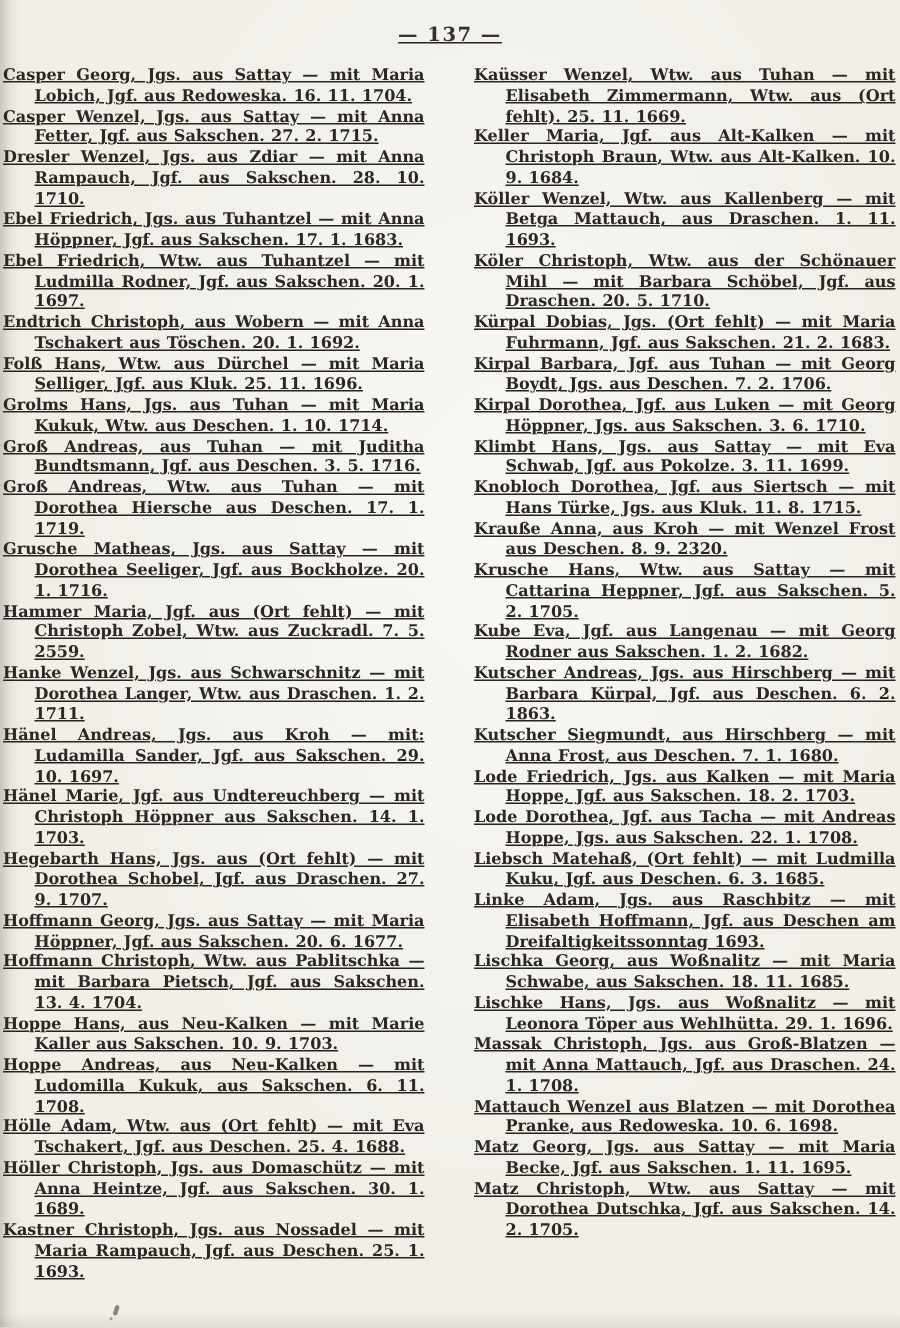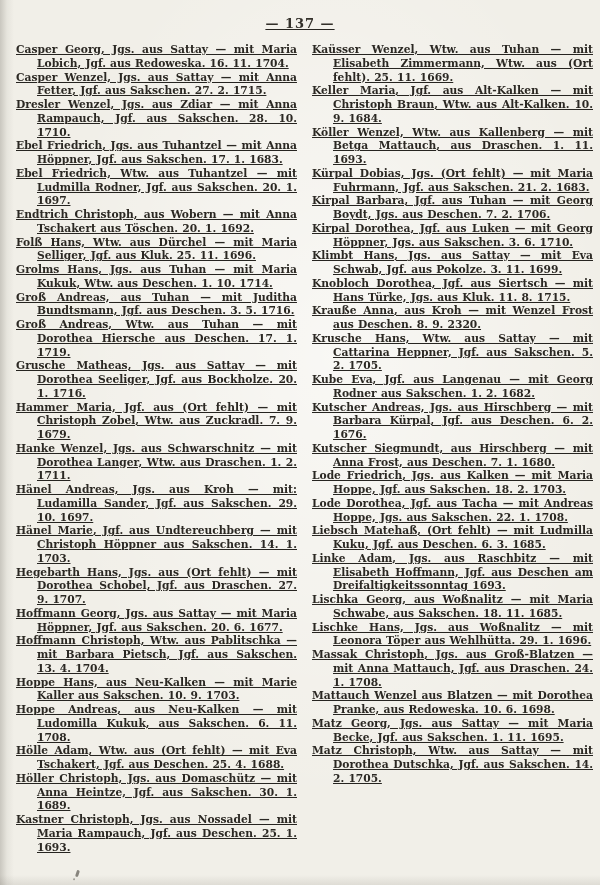--- a/index.html
+++ b/index.html
@@ -25,22 +25,22 @@
   .page-number {
     text-align: center;
     padding-top: 16px;
     font-size: 13px;
     font-weight: bold;
     letter-spacing: 1px;
     color: #33302a;
   }
   .columns {
     display: flex;
-    gap: 15px;
-    padding: 12px 10px 0 16px;
+    gap: 33px;
+    padding: 12px 10px 0 2px;
   }
   .column {
     width: 281px;
     flex: 0 0 281px;
   }
   .entry {
     margin: 0;
     padding-left: 21px;
     text-indent: -21px;
     text-align: justify;
@@ -85,46 +85,47 @@
         <p class="entry" lang="de">Casper Wenzel, Jgs. aus Sattay — mit Anna Fetter, Jgf. aus Sakschen. 27. 2. 1715.</p>
         <p class="entry" lang="de">Dresler Wenzel, Jgs. aus Zdiar — mit Anna Rampauch, Jgf. aus Sakschen. 28. 10. 1710.</p>
         <p class="entry" lang="de">Ebel Friedrich, Jgs. aus Tuhantzel — mit Anna Höppner, Jgf. aus Sakschen. 17. 1. 1683.</p>
         <p class="entry" lang="de">Ebel Friedrich, Wtw. aus Tuhantzel — mit Ludmilla Rodner, Jgf. aus Sakschen. 20. 1. 1697.</p>
         <p class="entry" lang="de">Endtrich Christoph, aus Wobern — mit Anna Tschakert aus Töschen. 20. 1. 1692.</p>
         <p class="entry" lang="de">Folß Hans, Wtw. aus Dürchel — mit Maria Selliger, Jgf. aus Kluk. 25. 11. 1696.</p>
         <p class="entry" lang="de">Grolms Hans, Jgs. aus Tuhan — mit Maria Kukuk, Wtw. aus Deschen. 1. 10. 1714.</p>
         <p class="entry" lang="de">Groß Andreas, aus Tuhan — mit Juditha Bundtsmann, Jgf. aus Deschen. 3. 5. 1716.</p>
         <p class="entry" lang="de">Groß Andreas, Wtw. aus Tuhan — mit Dorothea Hiersche aus Deschen. 17. 1. 1719.</p>
         <p class="entry" lang="de">Grusche Matheas, Jgs. aus Sattay — mit Dorothea Seeliger, Jgf. aus Bockholze. 20. 1. 1716.</p>
-        <p class="entry" lang="de">Hammer Maria, Jgf. aus (Ort fehlt) — mit Christoph Zobel, Wtw. aus Zuckradl. 7. 9. 1679.</p>
+        <p class="entry" lang="de">Hammer Maria, Jgf. aus (Ort fehlt) — mit Christoph Zobel, Wtw. aus Zuckradl. 7. 5. 2559.</p>
         <p class="entry" lang="de">Hanke Wenzel, Jgs. aus Schwarschnitz — mit Dorothea Langer, Wtw. aus Draschen. 1. 2. 1711.</p>
         <p class="entry" lang="de">Hänel Andreas, Jgs. aus Kroh — mit: Ludamilla Sander, Jgf. aus Sakschen. 29. 10. 1697.</p>
         <p class="entry" lang="de">Hänel Marie, Jgf. aus Undtereuchberg — mit Christoph Höppner aus Sakschen. 14. 1. 1703.</p>
         <p class="entry" lang="de">Hegebarth Hans, Jgs. aus (Ort fehlt) — mit Dorothea Schobel, Jgf. aus Draschen. 27. 9. 1707.</p>
         <p class="entry" lang="de">Hoffmann Georg, Jgs. aus Sattay — mit Maria Höppner, Jgf. aus Sakschen. 20. 6. 1677.</p>
         <p class="entry" lang="de">Hoffmann Christoph, Wtw. aus Pablitschka — mit Barbara Pietsch, Jgf. aus Sakschen. 13. 4. 1704.</p>
         <p class="entry" lang="de">Hoppe Hans, aus Neu-Kalken — mit Marie Kaller aus Sakschen. 10. 9. 1703.</p>
         <p class="entry" lang="de">Hoppe Andreas, aus Neu-Kalken — mit Ludomilla Kukuk, aus Sakschen. 6. 11. 1708.</p>
         <p class="entry" lang="de">Hölle Adam, Wtw. aus (Ort fehlt) — mit Eva Tschakert, Jgf. aus Deschen. 25. 4. 1688.</p>
         <p class="entry" lang="de">Höller Christoph, Jgs. aus Domaschütz — mit Anna Heintze, Jgf. aus Sakschen. 30. 1. 1689.</p>
         <p class="entry" lang="de">Kastner Christoph, Jgs. aus Nossadel — mit Maria Rampauch, Jgf. aus Deschen. 25. 1. 1693.</p>
       </div>
     <div class="column" id="col-right">
         <p class="entry" lang="de">Kaüsser Wenzel, Wtw. aus Tuhan — mit Elisabeth Zimmermann, Wtw. aus (Ort fehlt). 25. 11. 1669.</p>
         <p class="entry" lang="de">Keller Maria, Jgf. aus Alt-Kalken — mit Christoph Braun, Wtw. aus Alt-Kalken. 10. 9. 1684.</p>
         <p class="entry" lang="de">Köller Wenzel, Wtw. aus Kallenberg — mit Betga Mattauch, aus Draschen. 1. 11. 1693.</p>
+        <p class="entry" lang="de">Köler Christoph, Wtw. aus der Schönauer Mihl — mit Barbara Schöbel, Jgf. aus Draschen. 20. 5. 1710.</p>
         <p class="entry" lang="de">Kürpal Dobias, Jgs. (Ort fehlt) — mit Maria Fuhrmann, Jgf. aus Sakschen. 21. 2. 1683.</p>
         <p class="entry" lang="de">Kirpal Barbara, Jgf. aus Tuhan — mit Georg Boydt, Jgs. aus Deschen. 7. 2. 1706.</p>
         <p class="entry" lang="de">Kirpal Dorothea, Jgf. aus Luken — mit Georg Höppner, Jgs. aus Sakschen. 3. 6. 1710.</p>
         <p class="entry" lang="de">Klimbt Hans, Jgs. aus Sattay — mit Eva Schwab, Jgf. aus Pokolze. 3. 11. 1699.</p>
         <p class="entry" lang="de">Knobloch Dorothea, Jgf. aus Siertsch — mit Hans Türke, Jgs. aus Kluk. 11. 8. 1715.</p>
         <p class="entry" lang="de">Krauße Anna, aus Kroh — mit Wenzel Frost aus Deschen. 8. 9. 2320.</p>
         <p class="entry" lang="de">Krusche Hans, Wtw. aus Sattay — mit Cattarina Heppner, Jgf. aus Sakschen. 5. 2. 1705.</p>
         <p class="entry" lang="de">Kube Eva, Jgf. aus Langenau — mit Georg Rodner aus Sakschen. 1. 2. 1682.</p>
-        <p class="entry" lang="de">Kutscher Andreas, Jgs. aus Hirschberg — mit Barbara Kürpal, Jgf. aus Deschen. 6. 2. 1676.</p>
+        <p class="entry" lang="de">Kutscher Andreas, Jgs. aus Hirschberg — mit Barbara Kürpal, Jgf. aus Deschen. 6. 2. 1863.</p>
         <p class="entry" lang="de">Kutscher Siegmundt, aus Hirschberg — mit Anna Frost, aus Deschen. 7. 1. 1680.</p>
         <p class="entry" lang="de">Lode Friedrich, Jgs. aus Kalken — mit Maria Hoppe, Jgf. aus Sakschen. 18. 2. 1703.</p>
         <p class="entry" lang="de">Lode Dorothea, Jgf. aus Tacha — mit Andreas Hoppe, Jgs. aus Sakschen. 22. 1. 1708.</p>
         <p class="entry" lang="de">Liebsch Matehaß, (Ort fehlt) — mit Ludmilla Kuku, Jgf. aus Deschen. 6. 3. 1685.</p>
         <p class="entry" lang="de">Linke Adam, Jgs. aus Raschbitz — mit Elisabeth Hoffmann, Jgf. aus Deschen am Dreifaltigkeitssonntag 1693.</p>
         <p class="entry" lang="de">Lischka Georg, aus Woßnalitz — mit Maria Schwabe, aus Sakschen. 18. 11. 1685.</p>
         <p class="entry" lang="de">Lischke Hans, Jgs. aus Woßnalitz — mit Leonora Töper aus Wehlhütta. 29. 1. 1696.</p>
         <p class="entry" lang="de">Massak Christoph, Jgs. aus Groß-Blatzen — mit Anna Mattauch, Jgf. aus Draschen. 24. 1. 1708.</p>
         <p class="entry" lang="de">Mattauch Wenzel aus Blatzen — mit Dorothea Pranke, aus Redoweska. 10. 6. 1698.</p>
         <p class="entry" lang="de">Matz Georg, Jgs. aus Sattay — mit Maria Becke, Jgf. aus Sakschen. 1. 11. 1695.</p>

